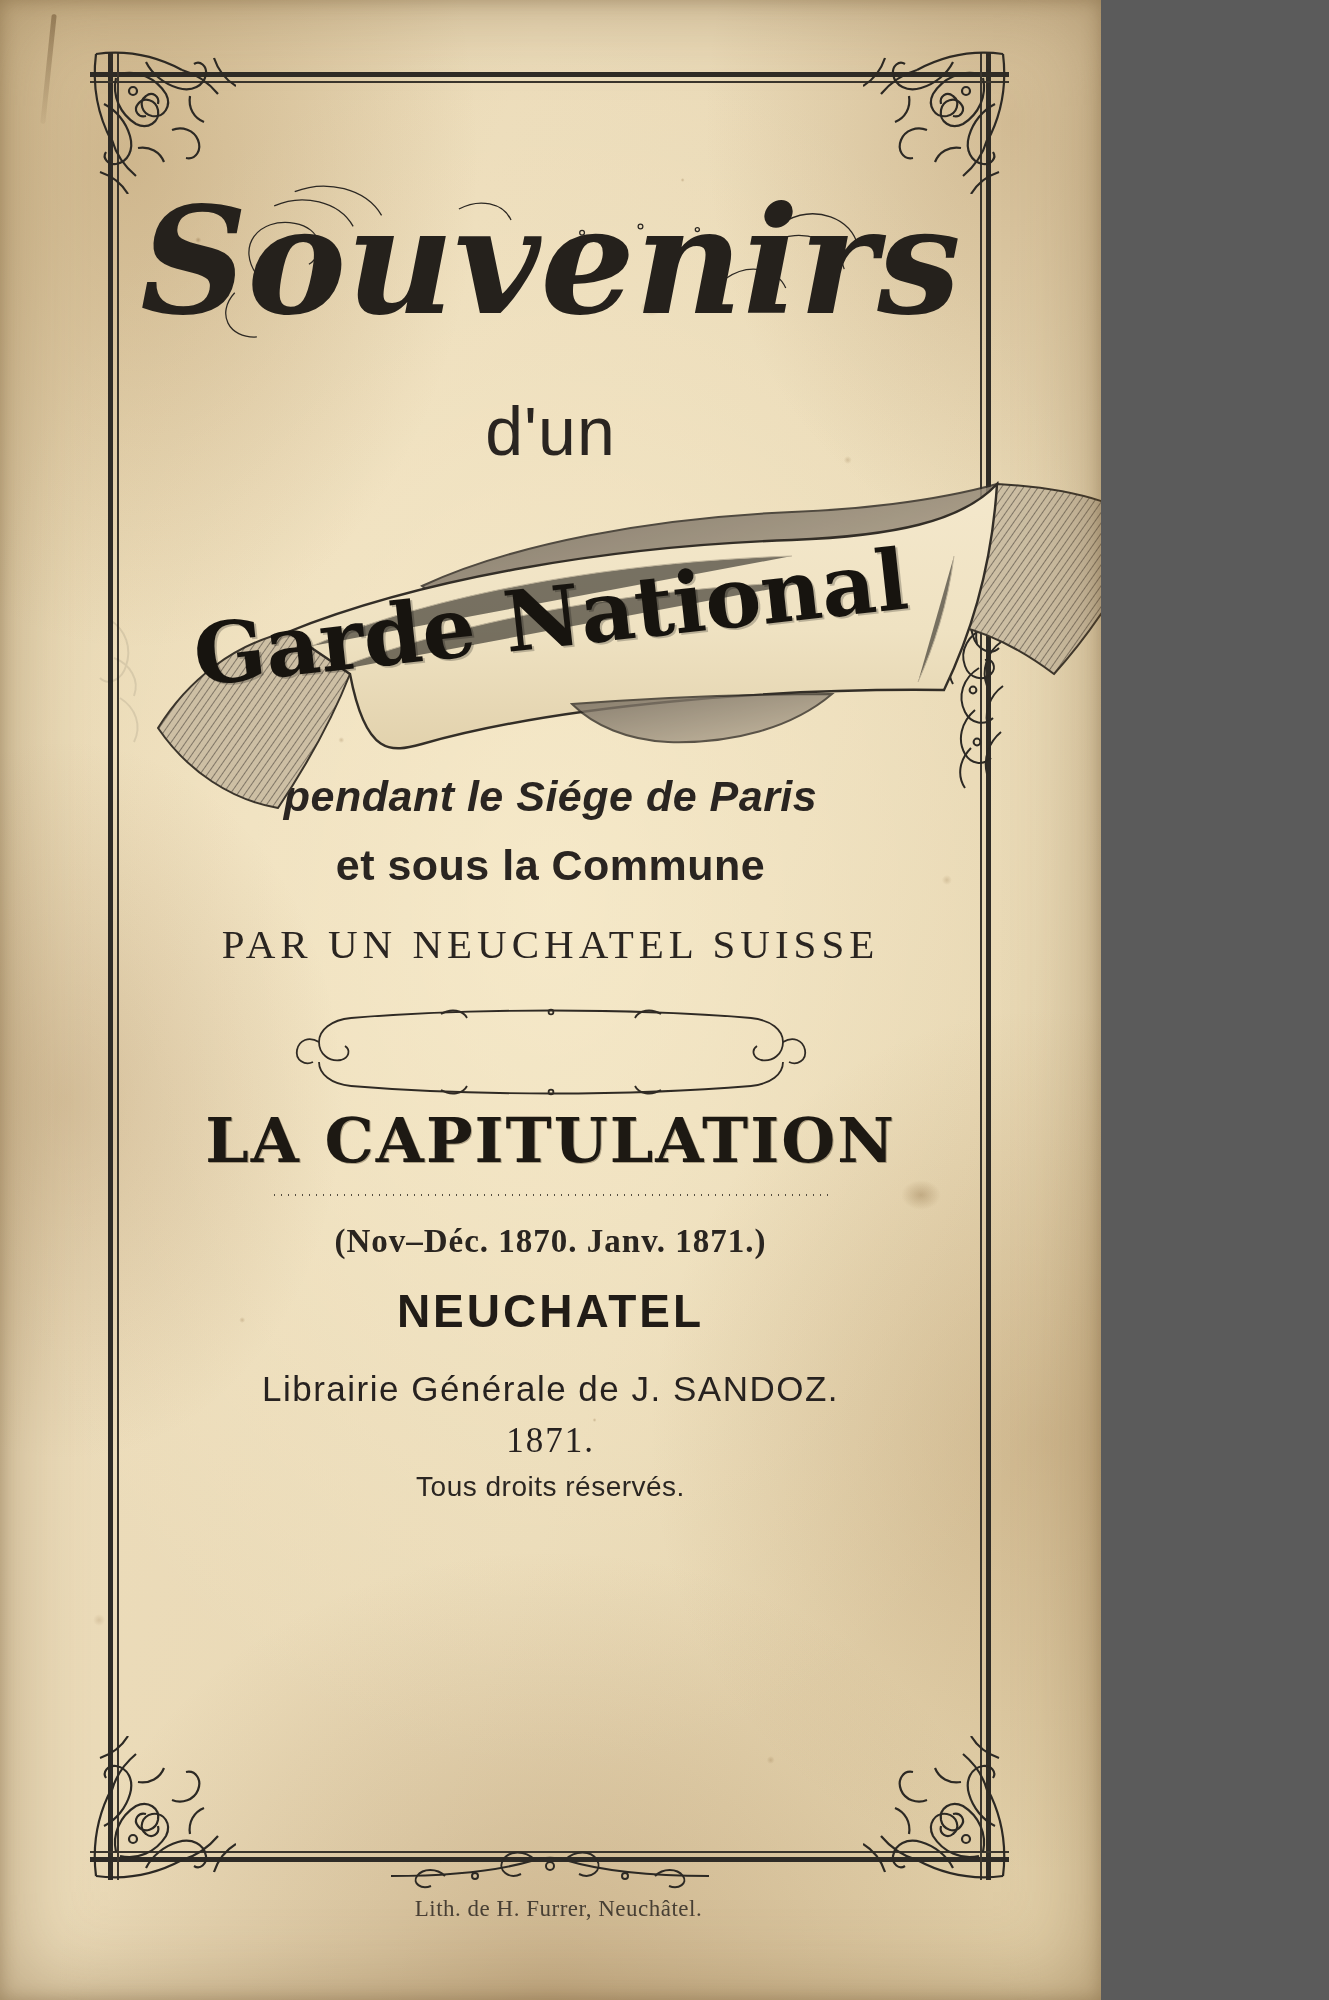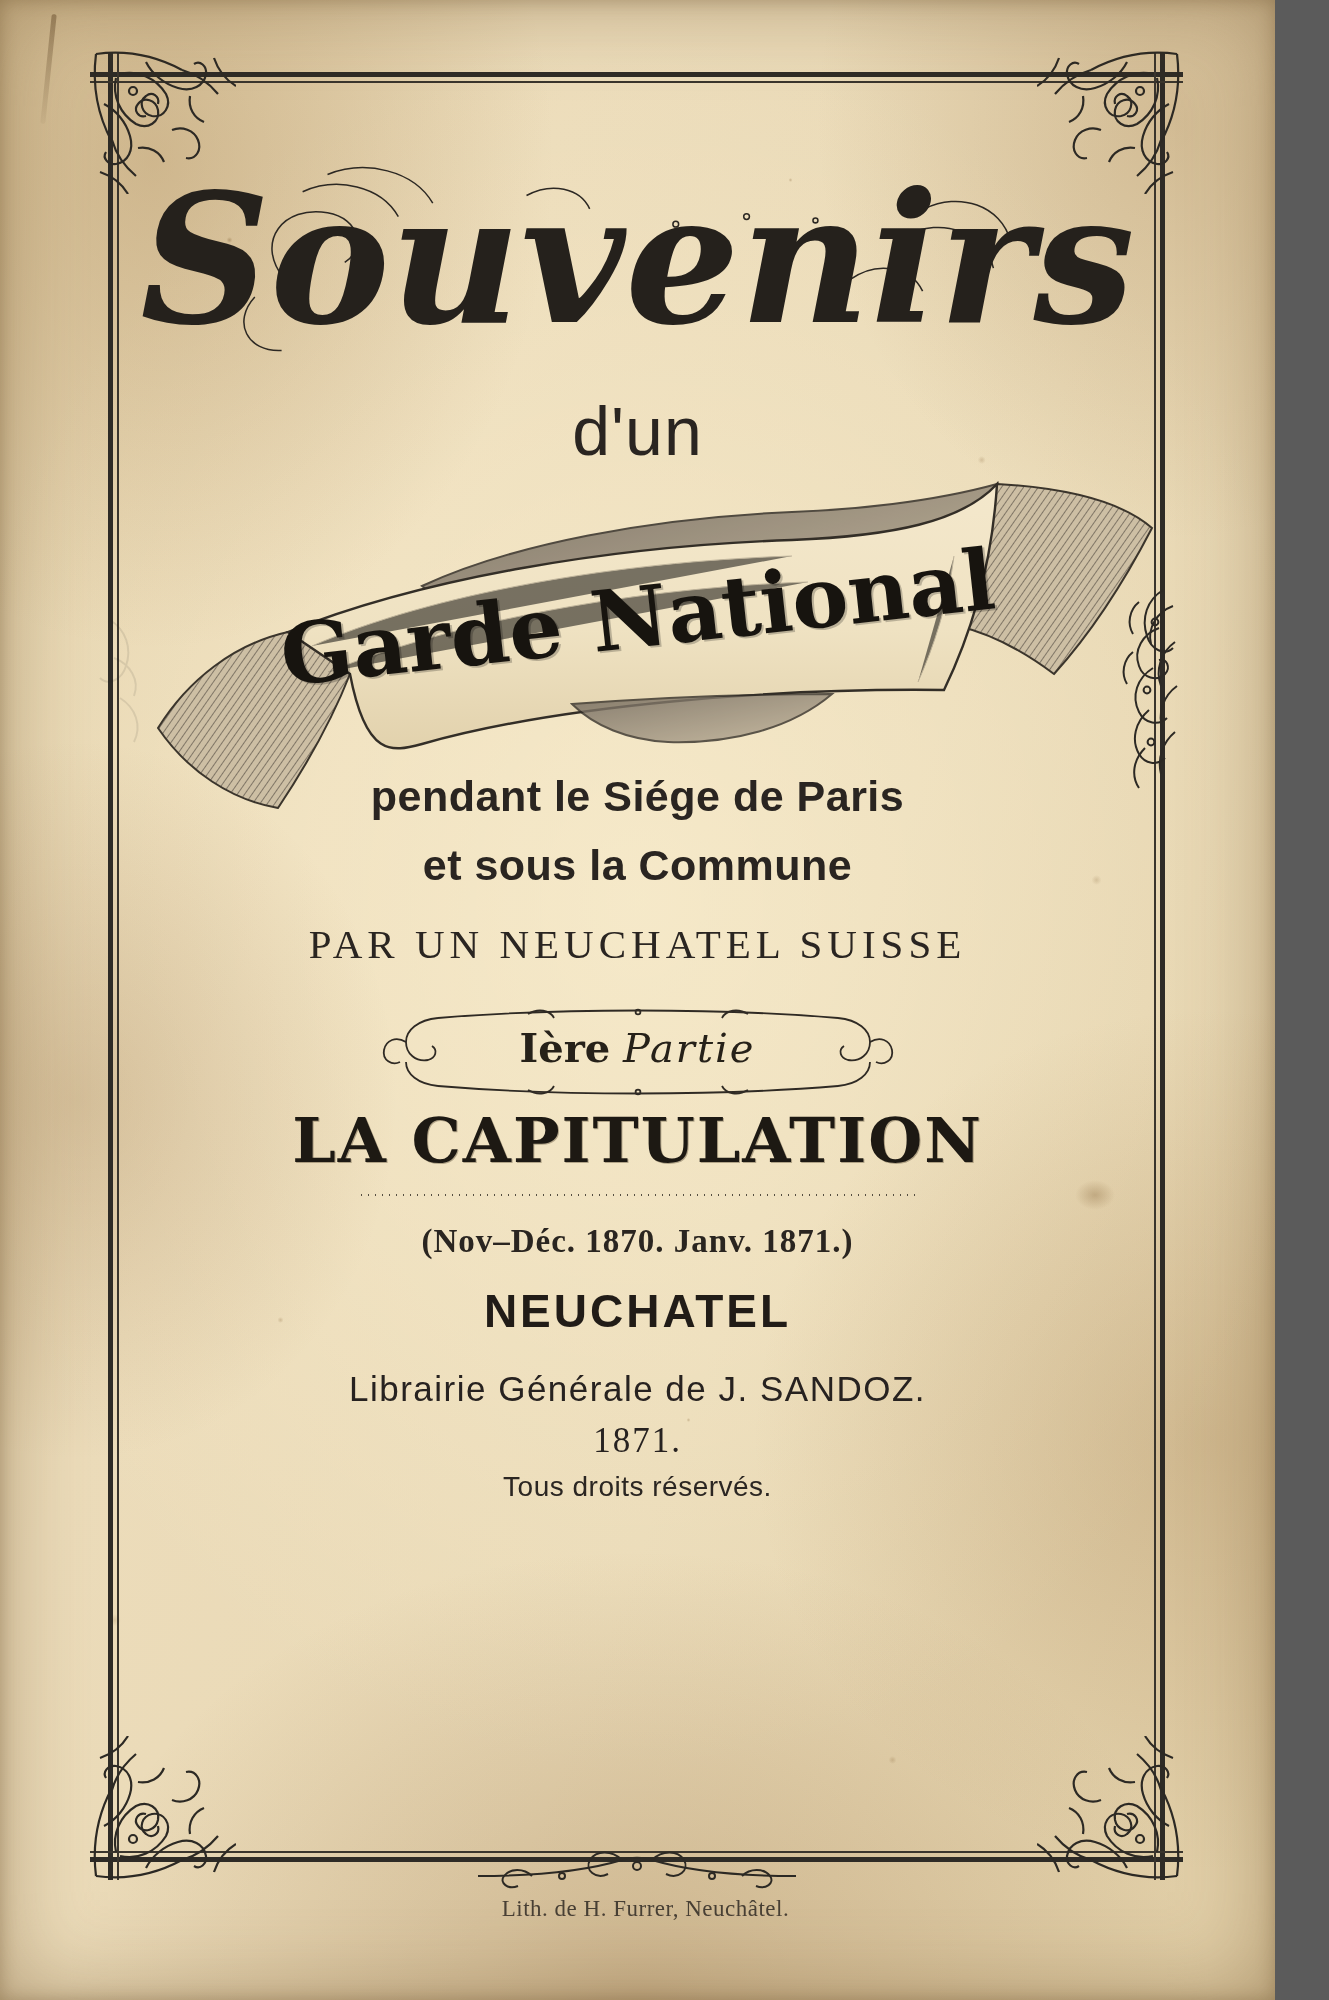--- a/index.html
+++ b/index.html
@@ -2,21 +2,21 @@
 <html><head>
 <meta charset="utf-8">
 <style>
   html, body {
     margin: 0;
     padding: 0;
     background: #5b5b5b;
   }
   #page {
     position: relative;
-    width: 1275px;
+    width: 1101px;
     height: 2000px;
     overflow: hidden;
     font-family: "Liberation Serif", serif;
     
     background-color: #e8d8b4;
     background-image:
       radial-gradient(ellipse 45% 35% at 12% 8%,  rgba(150,110,60,0.30), rgba(150,110,60,0) 70%),
       radial-gradient(ellipse 40% 30% at 92% 6%,  rgba(150,110,60,0.28), rgba(150,110,60,0) 70%),
       radial-gradient(ellipse 35% 25% at 6% 55%,  rgba(140,100,55,0.25), rgba(140,100,55,0) 72%),
       radial-gradient(ellipse 50% 30% at 95% 72%, rgba(150,110,60,0.26), rgba(150,110,60,0) 72%),
@@ -151,21 +151,21 @@
     white-space: nowrap;
   }
 
   .line-sub1, .line-sub2 {
     font-family: "Liberation Sans", sans-serif;
     font-weight: 700;
     font-size: 43px;
     letter-spacing: 0.5px;
     color: #2a2521;
   }
-  .line-sub1 { margin-top: -4px; }
+  .line-sub1 { margin-top: -4px; font-style: italic; }
   .line-sub2 { margin-top: 20px; }
 
   .line-author {
     font-family: "Liberation Serif", serif;
     font-size: 41px;
     letter-spacing: 5px;
     margin-top: 30px;
     color: #2a2521;
   }
 
@@ -512,24 +512,20 @@
           <path d="M28 36 C18 30 8 34 6 44 C4 54 14 60 22 56"></path>
           <path d="M492 36 C502 30 512 34 514 44 C516 54 506 60 498 56"></path>
           <circle cx="260" cy="6" r="2.4"></circle>
           <circle cx="260" cy="86" r="2.4"></circle>
           <path d="M150 8 C160 2 172 4 176 12"></path>
           <path d="M370 8 C360 2 348 4 344 12"></path>
           <path d="M150 84 C160 90 172 88 176 80"></path>
           <path d="M370 84 C360 90 348 88 344 80"></path>
         </svg>
       </div>
-      <div class="ptxt">
-        <span class="ord">Ière</span>
-        <span class="scriptish">Partie</span>
-      </div>
     </div>
 
     <div class="capitulation">LA CAPITULATION</div>
     <div class="dotted-rule"></div>
 
     <div class="dates">(Nov–Déc. 1870. Janv. 1871.)</div>
     <div class="city">NEUCHATEL</div>
     <div class="publisher">Librairie Générale de J. SANDOZ.</div>
     <div class="year">1871.</div>
     <div class="rights">Tous droits réservés.</div>

